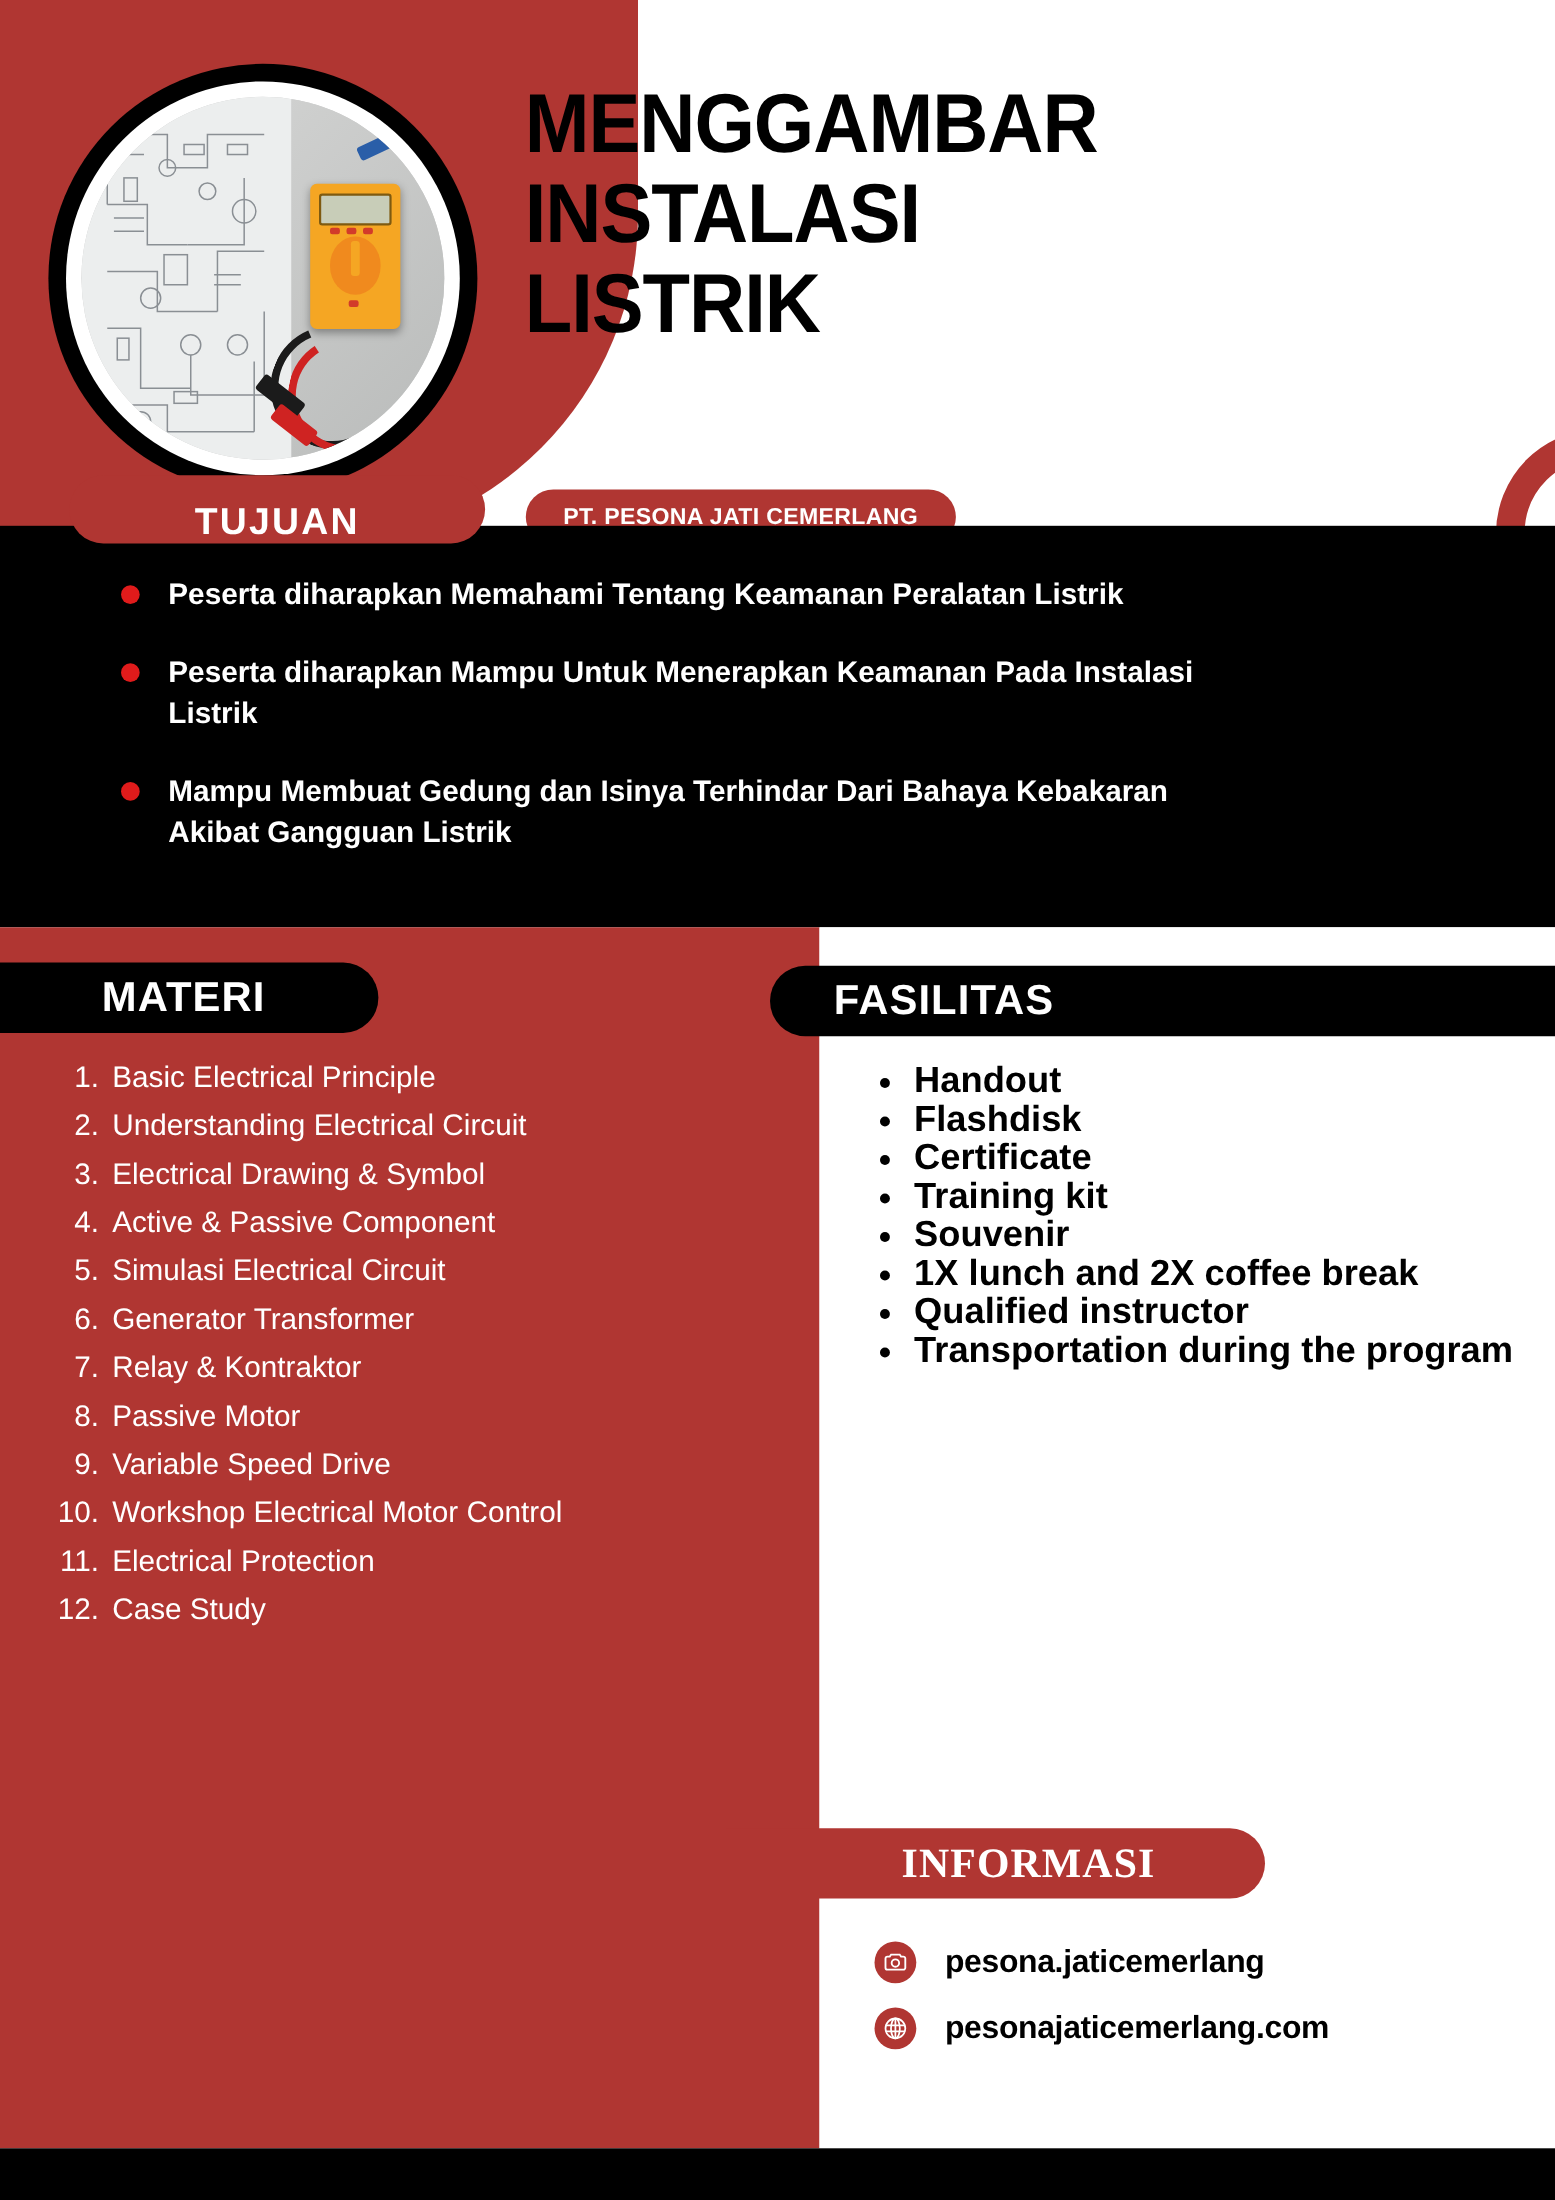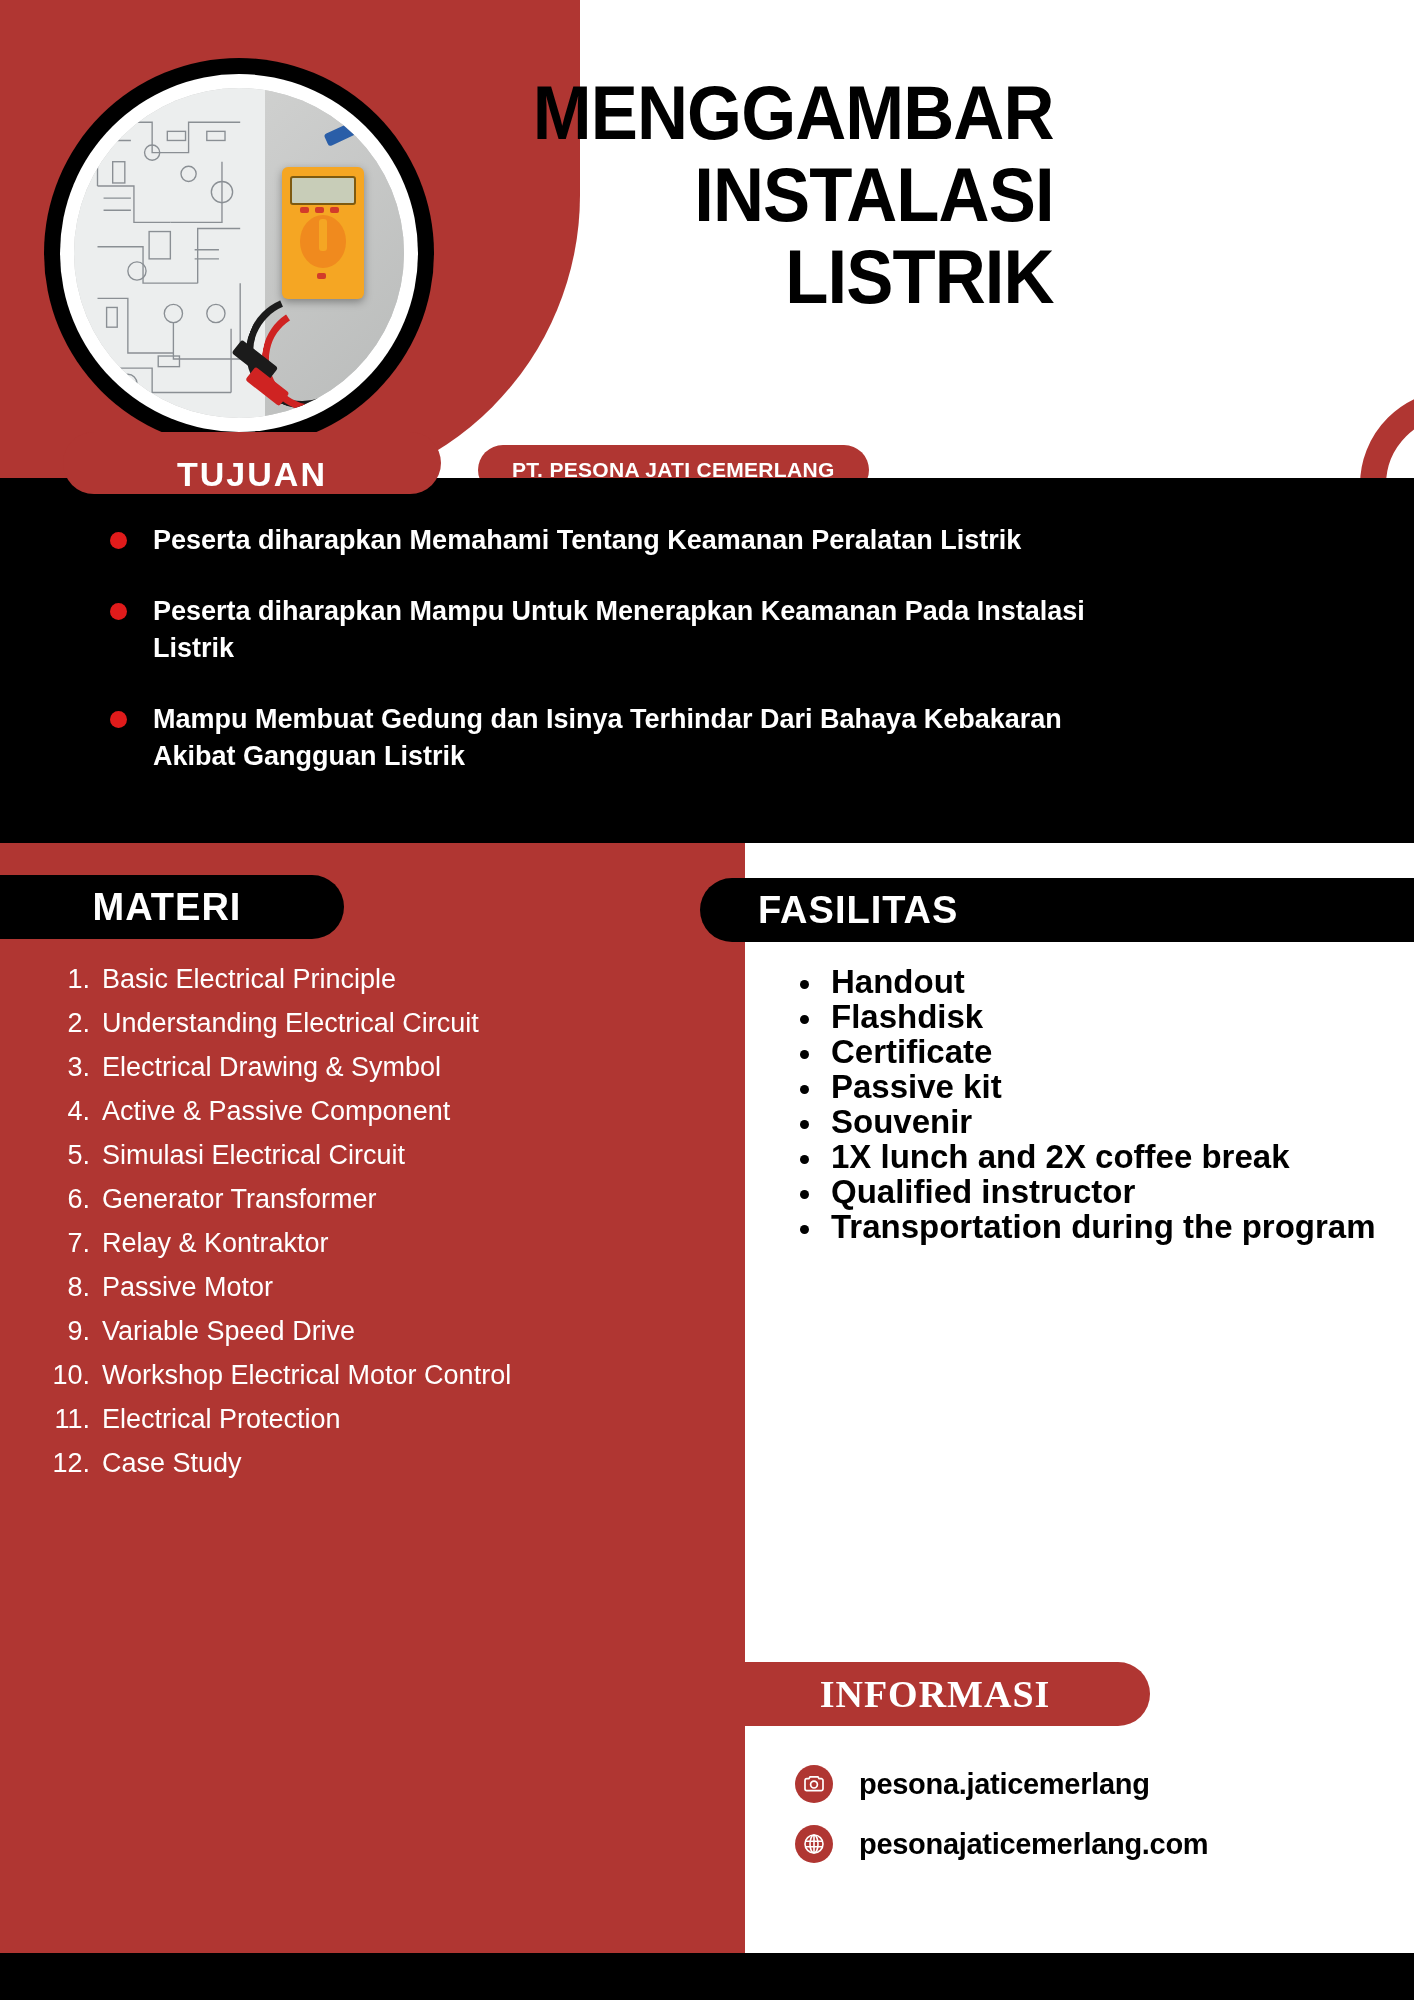--- a/index.html
+++ b/index.html
@@ -65,21 +65,21 @@
     border-width:7px; border-bottom-color:#cf2322; border-left-color:#cf2322;
     transform:rotate(12deg);
   }
   .photo .tip-blk { position:absolute; left:48%; top:80%; width:14%; height:5%;
     background:#1b1b1b; transform:rotate(38deg); border-radius:3px; }
   .photo .tip-red { position:absolute; left:52%; top:88%; width:13%; height:5%;
     background:#cf2322; transform:rotate(38deg); border-radius:3px; }
   .photo .blue-cap { position:absolute; left:76%; top:12%; width:9%; height:4%;
     background:#2a5ea8; border-radius:3px; transform:rotate(-25deg); }
 
-  .title-block { position:absolute; left:477px; top:72px; width:620px;text-align:right; }
+  .title-block { position:absolute; left:477px; top:72px; width:620px; }
   .title-line {
     font-family:"Liberation Sans", sans-serif;
     font-weight:bold; font-size:76px; line-height:82px; color:#000;
     letter-spacing:-1px; transform:scaleX(0.93); transform-origin:left center;
     white-space:nowrap;
   }
   .badge-pt {
     position:absolute; left:478px; top:445px;
     background:#B03632; color:#fff; border-radius:40px;
     padding:13px 34px; font-size:21px; font-weight:bold; letter-spacing:0.3px;
@@ -326,21 +326,21 @@
     <div class="fasil-item">
       <span class="fasil-dot"></span>
       <span class="fasil-txt">Flashdisk</span>
     </div>
     <div class="fasil-item">
       <span class="fasil-dot"></span>
       <span class="fasil-txt">Certificate</span>
     </div>
     <div class="fasil-item">
       <span class="fasil-dot"></span>
-      <span class="fasil-txt">Passive kit</span>
+      <span class="fasil-txt">Training kit</span>
     </div>
     <div class="fasil-item">
       <span class="fasil-dot"></span>
       <span class="fasil-txt">Souvenir</span>
     </div>
     <div class="fasil-item">
       <span class="fasil-dot"></span>
       <span class="fasil-txt">1X lunch and 2X coffee break</span>
     </div>
     <div class="fasil-item">

